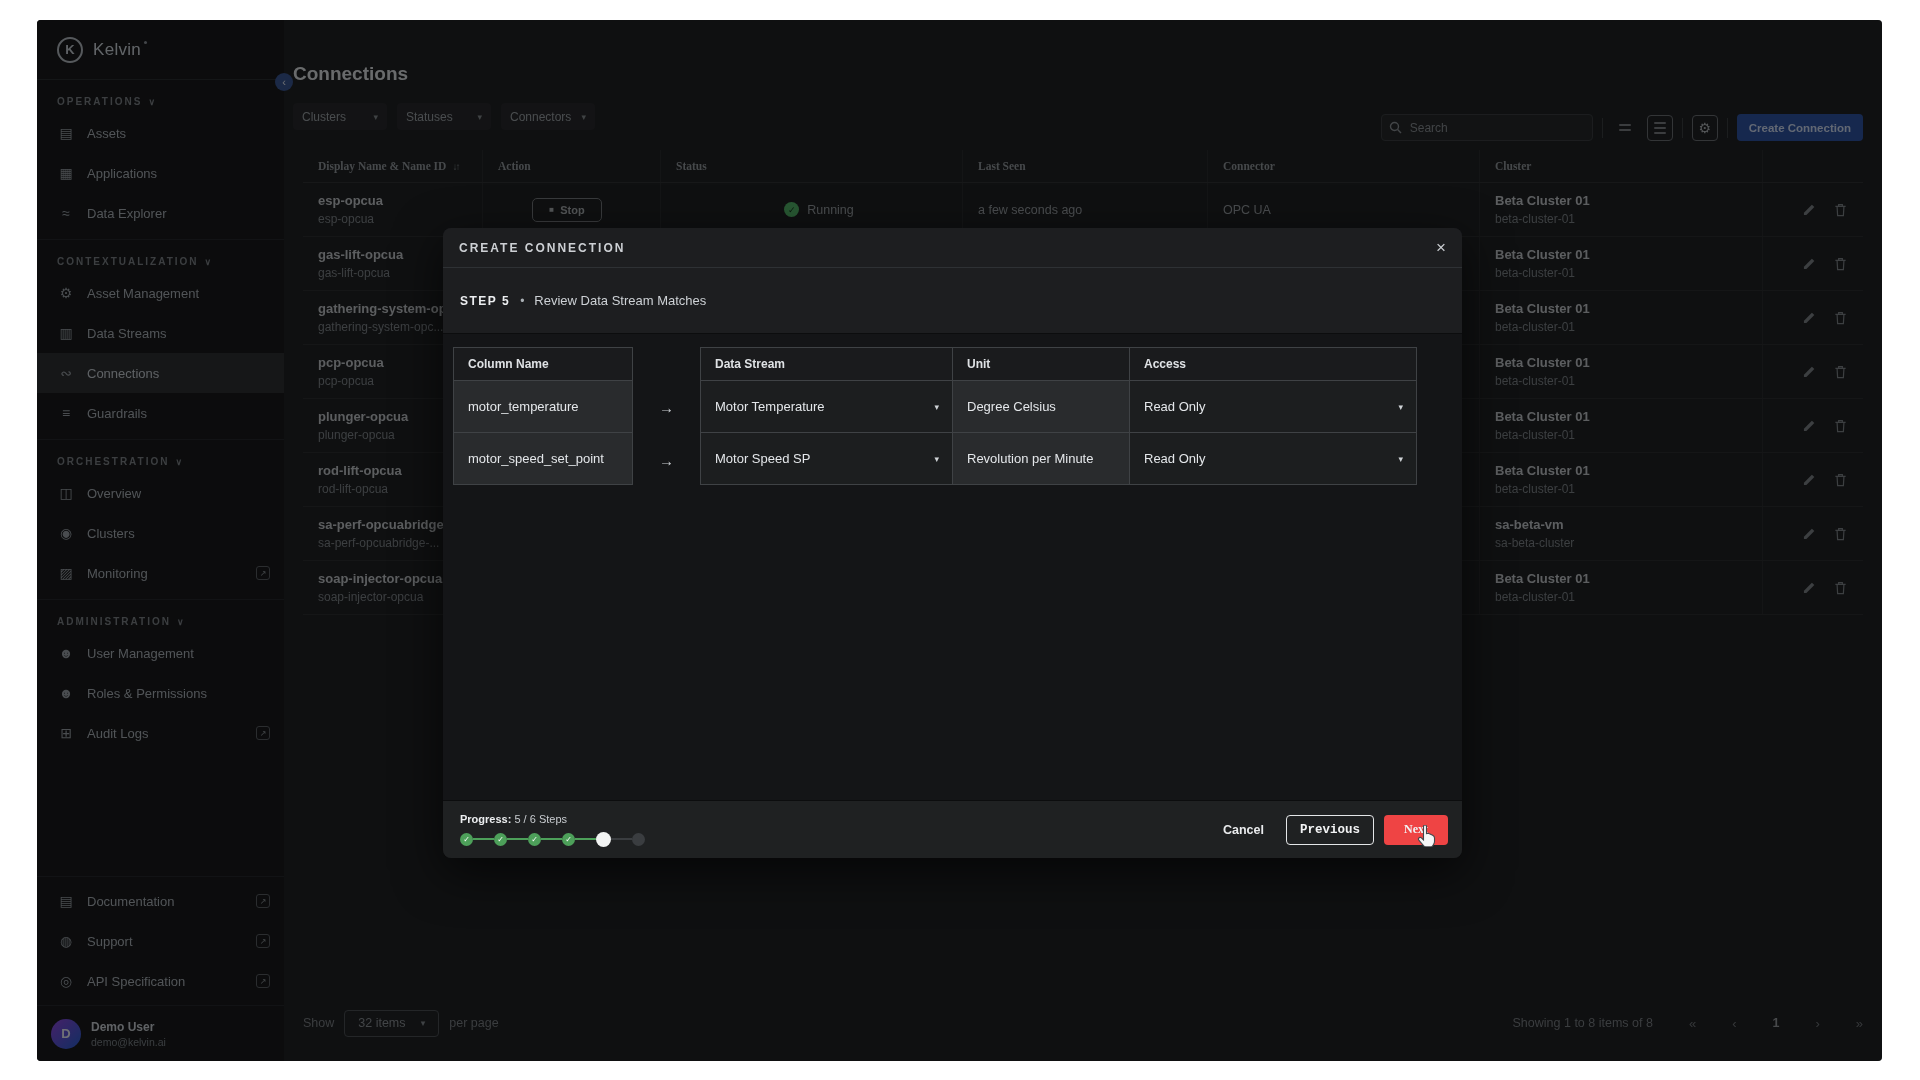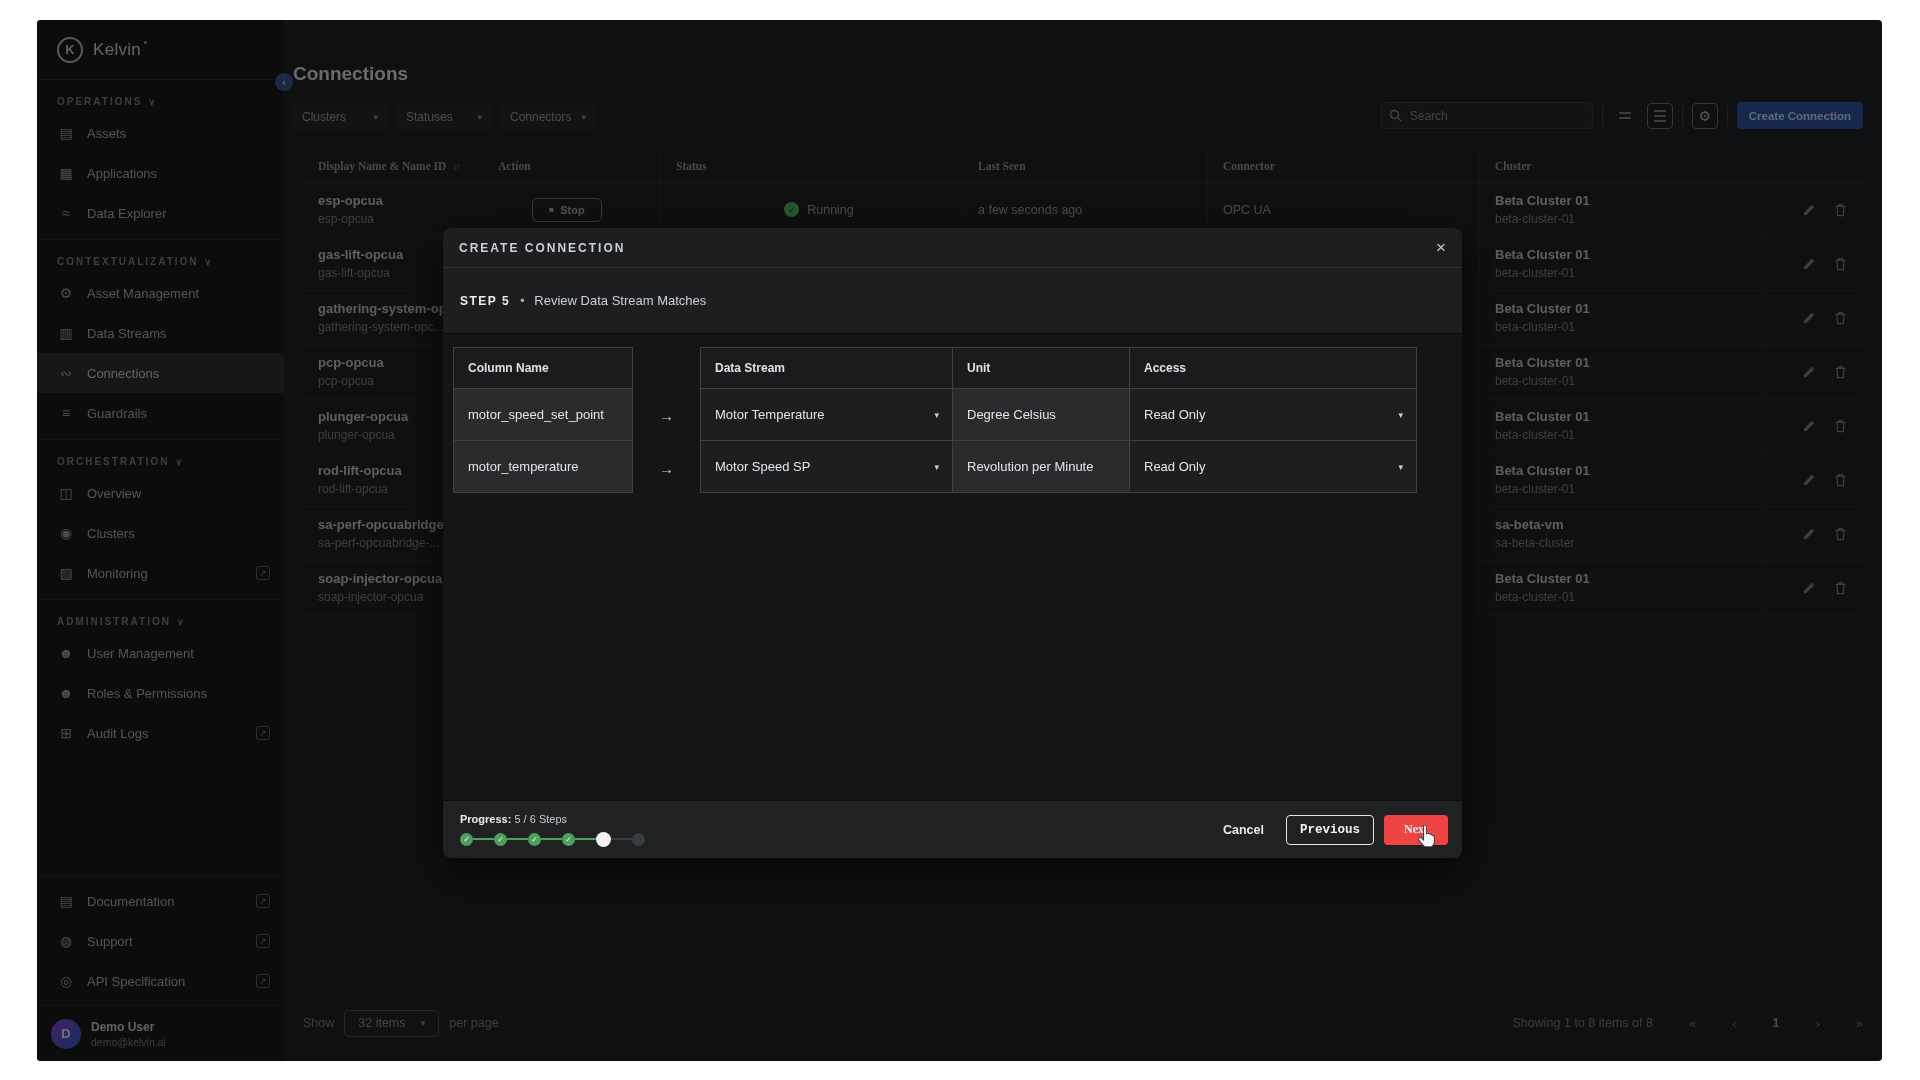--- a/index.html
+++ b/index.html
@@ -36,21 +36,21 @@
 
   
   .content { flex:1; position:relative; }
   .collapse-btn { position:absolute; left:-9px; top:53px; width:18px; height:18px; border-radius:50%;
                   background:#3a5692; color:#dfe5ee; display:grid; place-items:center; font-size:11px; z-index:2; cursor:pointer; }
   .page-title { position:absolute; left:9px; top:43px; font-size:19px; font-weight:bold; color:#dcdfe2; }
   .filters { position:absolute; left:9px; top:83px; display:flex; gap:10px; }
   .filter-box { width:94px; height:27px; background:#28292c; border-radius:4px; display:flex; align-items:center;
                 justify-content:space-between; padding:0 9px; font-size:12px; color:#9aa0a5; cursor:pointer; }
   .filter-caret { font-size:9px; color:#858b90; }
-  .toolbar { position:absolute; right:19px; top:82px; height:27px; display:flex; align-items:center; gap:9px; }
+  .toolbar { position:absolute; right:19px; top:94px; height:27px; display:flex; align-items:center; gap:9px; }
   .search-wrap { position:relative; }
   .search-input { width:212px; height:27px; background:#27292b; border:1px solid #3b3e41; border-radius:4px;
                   color:#aeb3b7; font-size:12px; padding:0 8px 0 28px; outline:none; font-family:"Liberation Sans",sans-serif; }
   .search-input::placeholder { color:#888e93; }
   .search-icon { position:absolute; left:8px; top:6px; }
   .tb-divider { width:1px; height:20px; background:#3c3f42; }
   .view-btn { width:26px; height:26px; border-radius:4px; display:grid; place-items:center; cursor:pointer; }
   .view-btn .bars { display:flex; flex-direction:column; gap:3px; }
   .view-btn .bars i { display:block; width:12px; height:2px; background:#7b8084; border-radius:1px; }
   .view-btn.boxed { border:1px solid #6b7074; }
@@ -102,21 +102,21 @@
   .step-bar { height:66px; background:#1d1e20; border-bottom:1px solid #0c0d0e; display:flex; align-items:center; gap:10px; padding:0 17px; }
   .step-label { font-size:12px; font-weight:bold; letter-spacing:1.5px; color:#eceef0; }
   .step-sep { font-size:12px; color:#aab0b5; }
   .step-title { font-size:13px; color:#cdd1d5; }
   .modal-body { flex:1; padding:13px 0 0 10px; }
 
   .match-table { display:flex; align-items:flex-start; }
   .m-col { display:flex; flex-direction:column; }
   .m-col.cn  { width:180px; } .m-col.arr { width:67px; }
   .m-col.ds  { width:253px;justify-content:flex-end; } .m-col.unit{ width:178px; margin-left:-1px; } .m-col.acc { width:288px; margin-left:-1px; }
-  .m-head { height:42px; border:1px solid #3f4245; background:#1a1b1d; display:flex; align-items:center; padding-left:14px;
+  .m-head { height:34px; border:1px solid #3f4245; background:#1a1b1d; display:flex; align-items:center; padding-left:14px;
             font-size:12px; font-weight:bold; color:#dfe2e5; }
   .m-head.blank { border:none; background:transparent; }
   .m-cell { height:53px; margin-top:-1px; border:1px solid #3f4245; display:flex; align-items:center; padding-left:14px;
             font-size:13px; color:#e4e7ea; }
   .m-cell.ro { background:#292b2d; }
   .m-cell.dd { background:#1c1e1f; justify-content:space-between; padding-right:13px; cursor:pointer; }
   .m-cell.arrow { border:none; margin-top:0; height:53px; justify-content:center; padding:0; color:#c9cdd1; font-size:15px; }
   .m-cell.arrow:first-of-type { margin-top:0; }
   .dd-caret { font-size:9px; color:#cfd3d6; }
 
@@ -581,22 +581,22 @@
     <div class="step-bar">
       <span class="step-label">STEP 5</span>
       <span class="step-sep">•</span>
       <span class="step-title">Review Data Stream Matches</span>
     </div>
 
     <div class="modal-body">
       <div class="match-table">
         <div class="m-col cn">
           <div class="m-head">Column Name</div>
+          <div class="m-cell ro">motor_temperature</div>
           <div class="m-cell ro">motor_speed_set_point</div>
-          <div class="m-cell ro">motor_temperature</div>
         </div>
         <div class="m-col arr">
           <div class="m-head blank"></div>
           <div class="m-cell arrow">→</div>
           <div class="m-cell arrow">→</div>
         </div>
         <div class="m-col ds">
           <div class="m-head">Data Stream</div>
           <div class="m-cell dd">
             <span>Motor Temperature</span>

